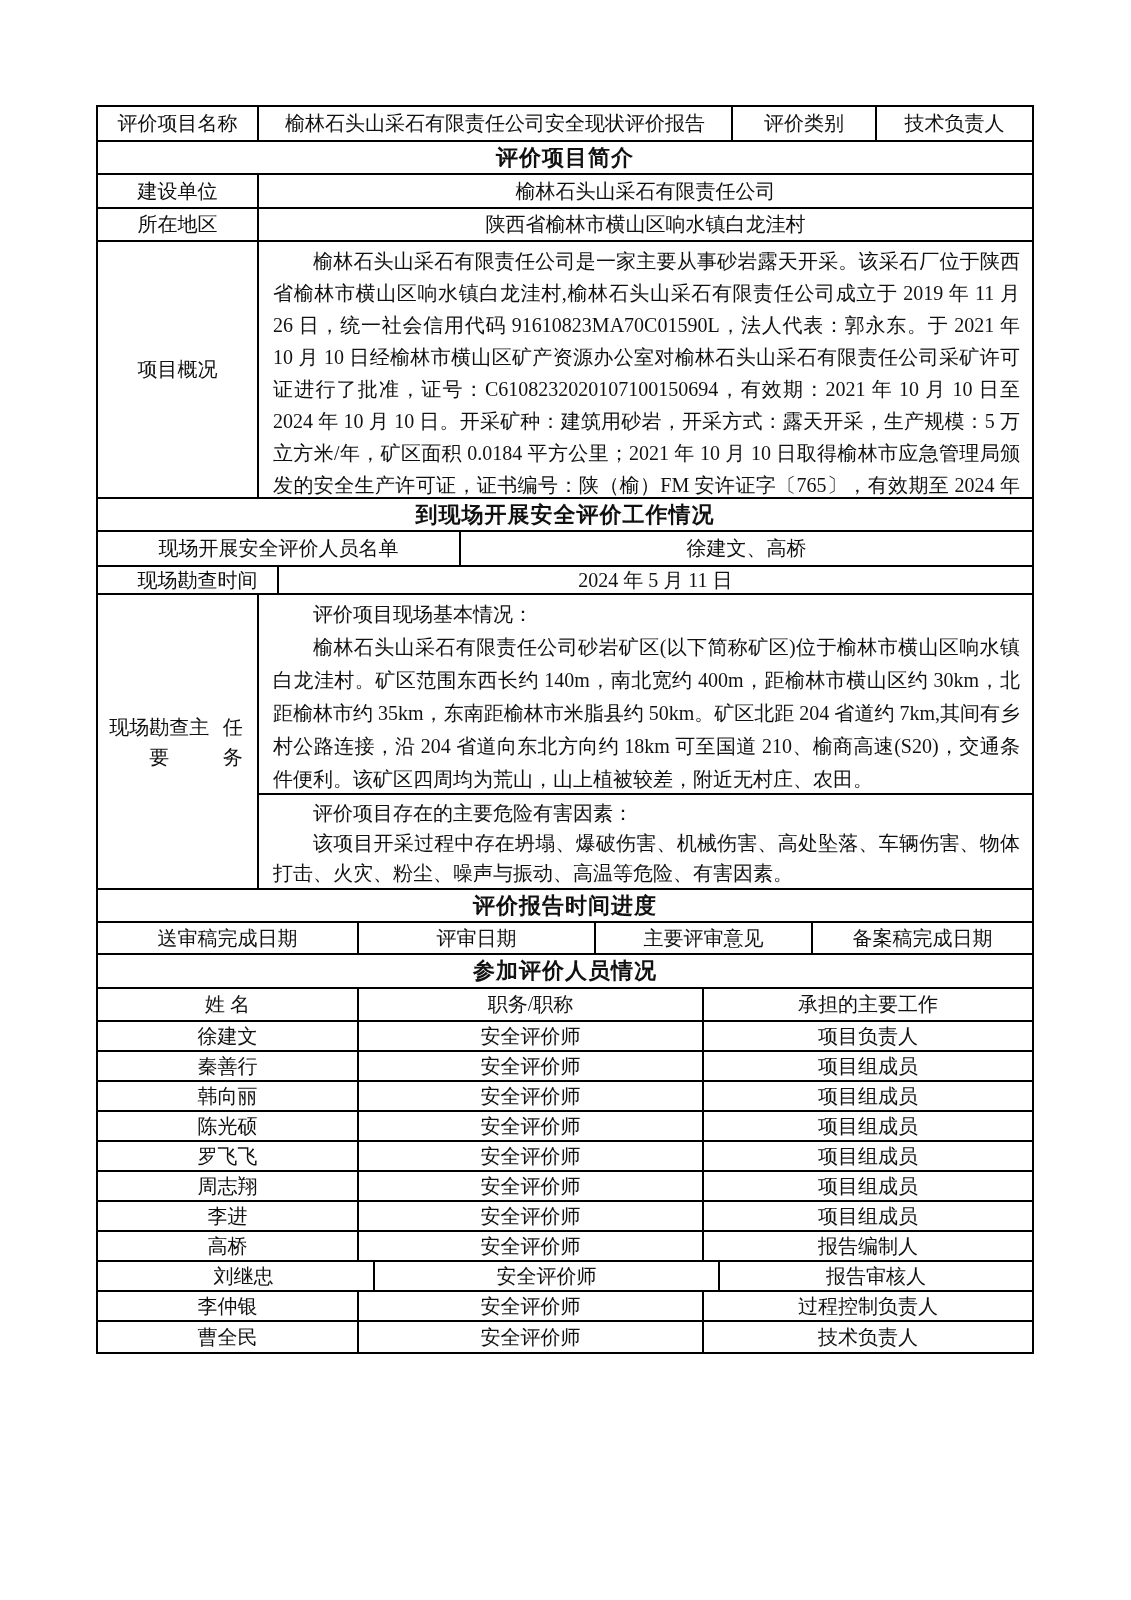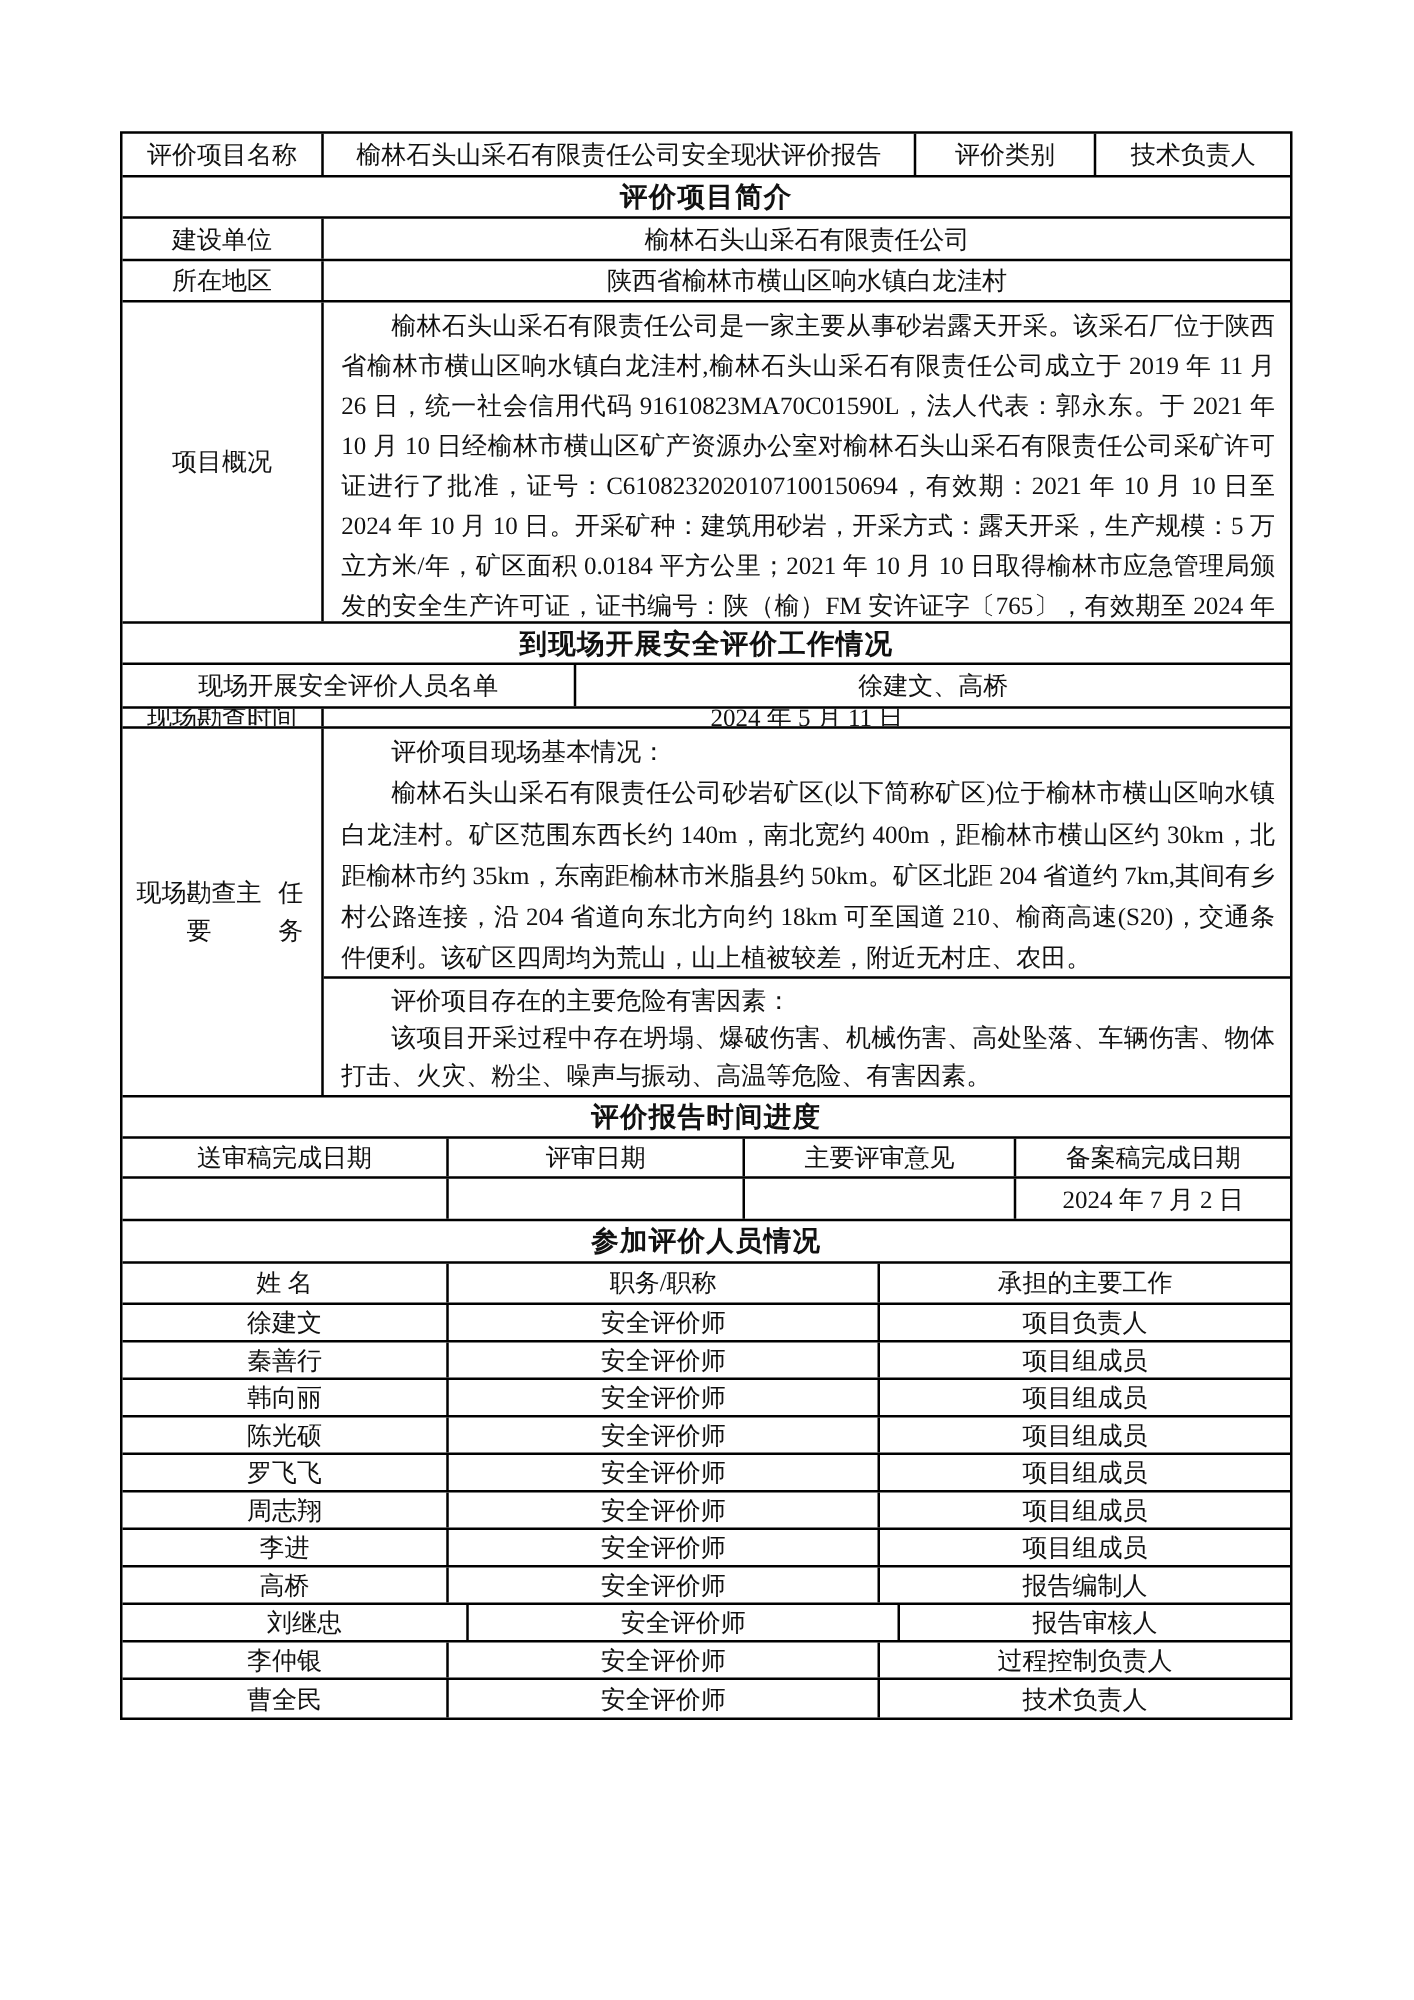--- a/index.html
+++ b/index.html
@@ -81,21 +81,21 @@
     </div>
   </div>
 
   <div class="r sec" style="height:33px;">到现场开展安全评价工作情况</div>
 
   <div class="r" style="height:35px;">
     <div class="c w-wide-label">现场开展安全评价人员名单</div>
     <div class="c end grow">徐建文、高桥</div>
   </div>
 
-  <div class="r" style="height:16px;">
+  <div class="r" style="height:28px;padding-left:20px;">
     <div class="c w-label">现场勘查时间</div>
     <div class="c end grow">2024 年 5 月 11 日</div>
   </div>
 
   <div class="r" style="height:295px;">
     <div class="c w-label vstack">
       <span>现场勘查主要</span>
       <span>任务</span>
     </div>
     <div class="blockcell">
@@ -112,26 +112,20 @@
 
   <div class="r sec" style="height:33px;">评价报告时间进度</div>
 
   <div class="r" style="height:32px;">
     <div class="c w-s1">送审稿完成日期</div>
     <div class="c w-s2">评审日期</div>
     <div class="c w-s3">主要评审意见</div>
     <div class="c end grow">备案稿完成日期</div>
   </div>
 
-  <div class="r" style="height:34px;">
-    <div class="c w-s1"></div>
-    <div class="c w-s2"></div>
-    <div class="c w-s3"></div>
-    <div class="c end grow">2024 年 7 月 2 日</div>
-  </div>
 
   <div class="r sec" style="height:34px;">参加评价人员情况</div>
 
   <div class="r" style="height:33px;">
     <div class="c w-p1">姓  名</div>
     <div class="c w-p2">职务/职称</div>
     <div class="c end grow">承担的主要工作</div>
   </div>
 
   <div class="r" style="height:30px;">

